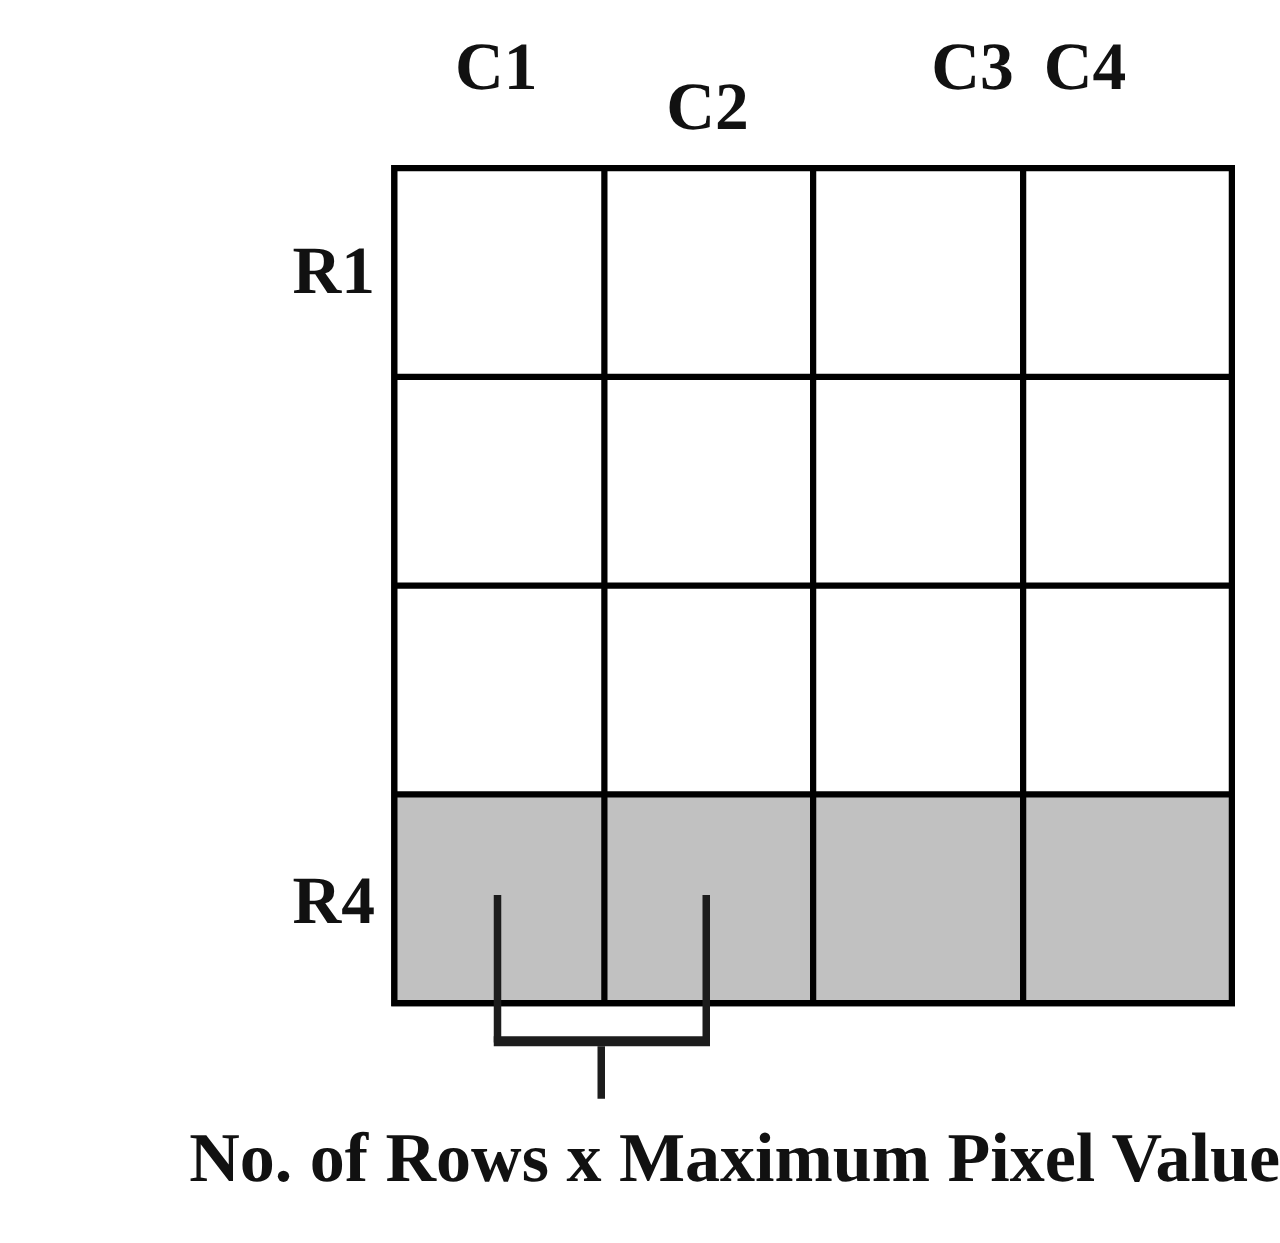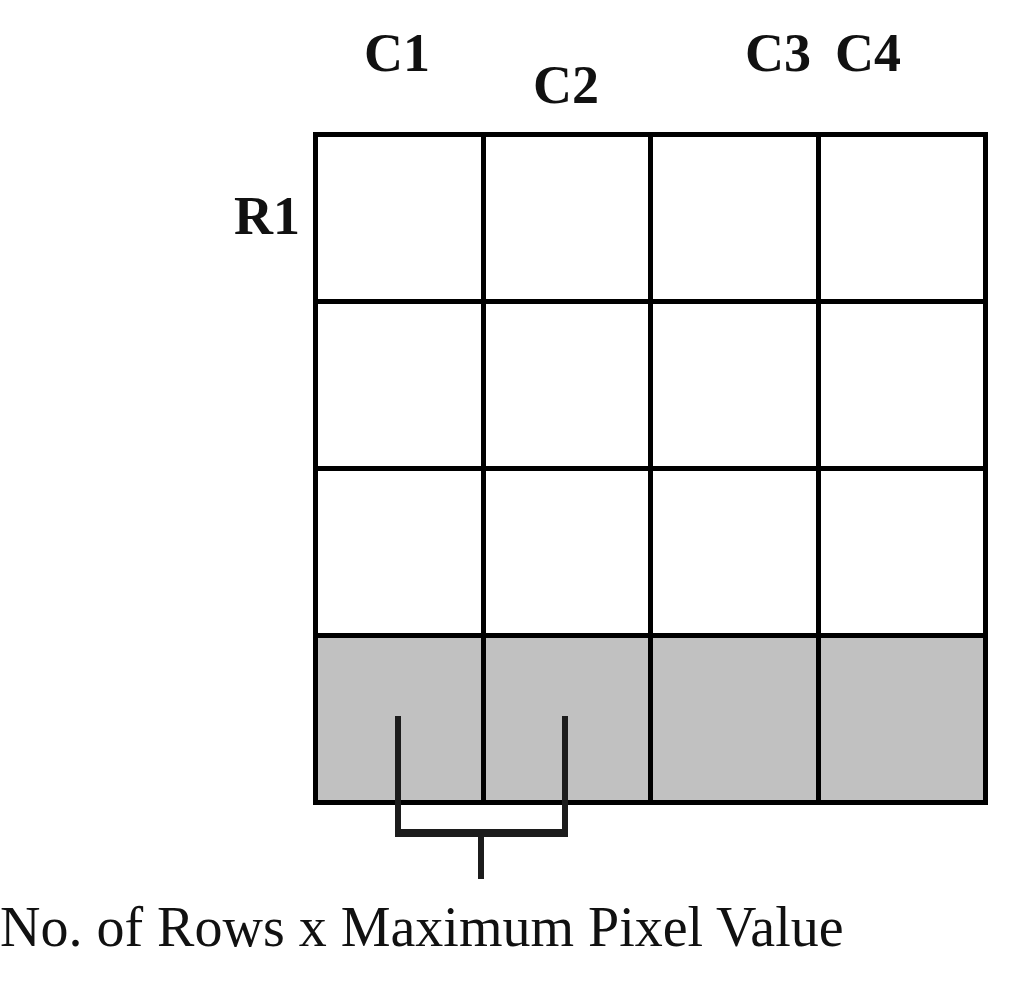--- a/index.html
+++ b/index.html
@@ -79,38 +79,39 @@
   .bracket-tick-right { left: 562px; top: 716px; width: 6px;  height: 118px; }
   .bracket-bar        { left: 395px; top: 829px; width: 173px; height: 8px;  }
   .bracket-stem       { left: 478px; top: 837px; width: 6px;  height: 42px;  }
 
   
   .caption {
     position: absolute;
     left: 0;
     top: 897px;
     width: 1024px;
-    text-align: left;
+    text-align: right;
     font-size: 56px;
-    font-weight: normal;
+    font-weight: bold;
     line-height: 1.1;
     white-space: nowrap;
   }
 </style>
 </head>
 <body>
 
 <div id="canvas">
 
   <div class="col-header c1">C1</div>
   <div class="col-header c2">C2</div>
   <div class="col-header c3">C3</div>
   <div class="col-header c4">C4</div>
 
   <div class="row-label r1">R1</div>
+  <div class="row-label r4">R4</div>
 
   <div class="grid">
     <div class="cell"></div>
     <div class="cell"></div>
     <div class="cell"></div>
     <div class="cell"></div>
     <div class="cell"></div>
     <div class="cell"></div>
     <div class="cell"></div>
     <div class="cell"></div>

